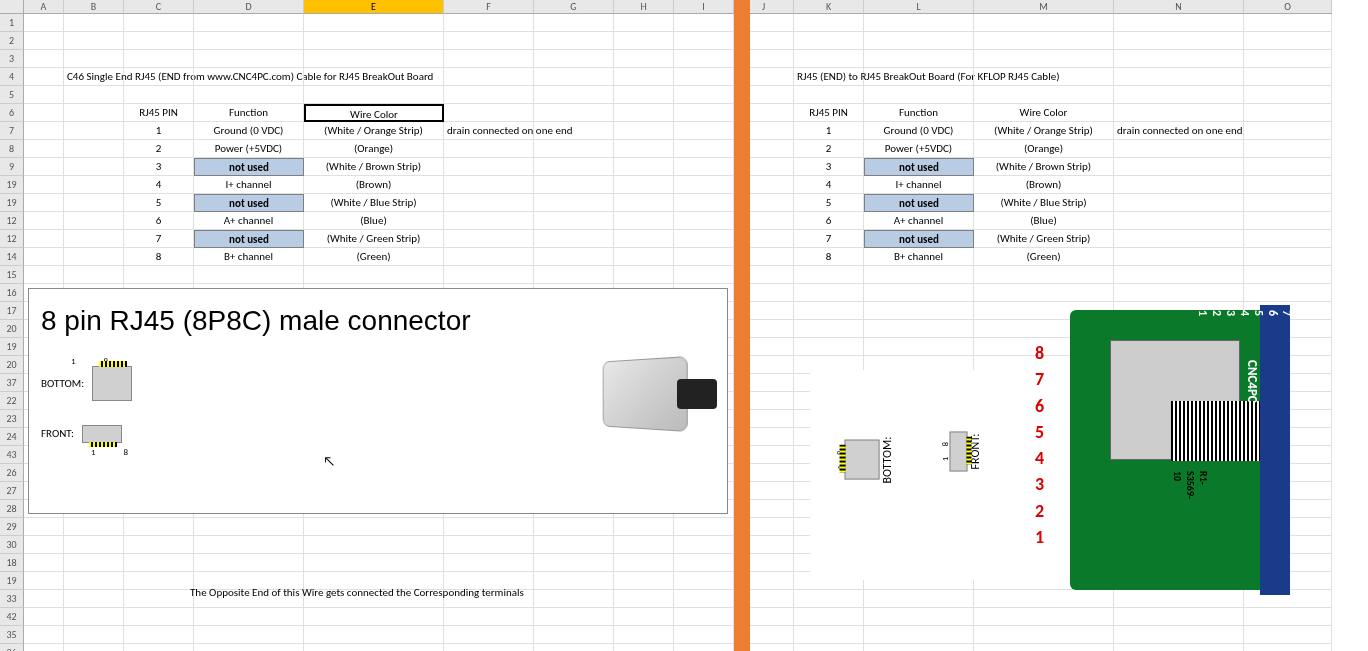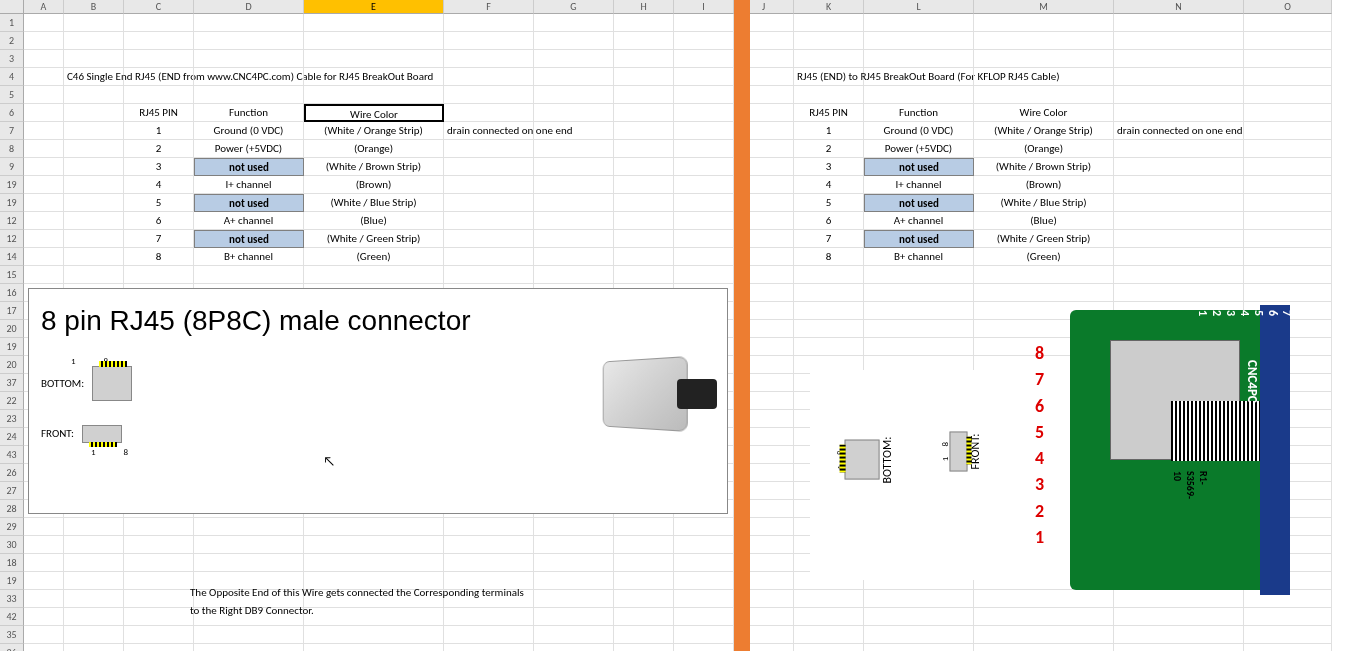--- a/index.html
+++ b/index.html
@@ -657,21 +657,20 @@
       <span style="margin-left:24px;font-size:9px">8</span>
     </div>
   <div class="plug">
       <div class="plug-body"></div>
       <div class="plug-cable"></div>
     </div>
 </div>
 
 <div class="note">
   <div>The Opposite End of this Wire gets connected the Corresponding terminals</div>
-  <div>to the Right DB9 Connector.</div>
 </div>
 
 <div class="emb emb2">
   <div style="position:absolute;left:30px;top:0">
     <div class="conn-group">
       <div style="font-size:9px"><span>1</span>&nbsp;&nbsp;&nbsp;&nbsp;&nbsp;<span>8</span></div>
       <span class="conn-b"></span>
       <div class="lbl">BOTTOM:</div>
     </div>
     <div class="conn-group" style="margin-left:30px">

